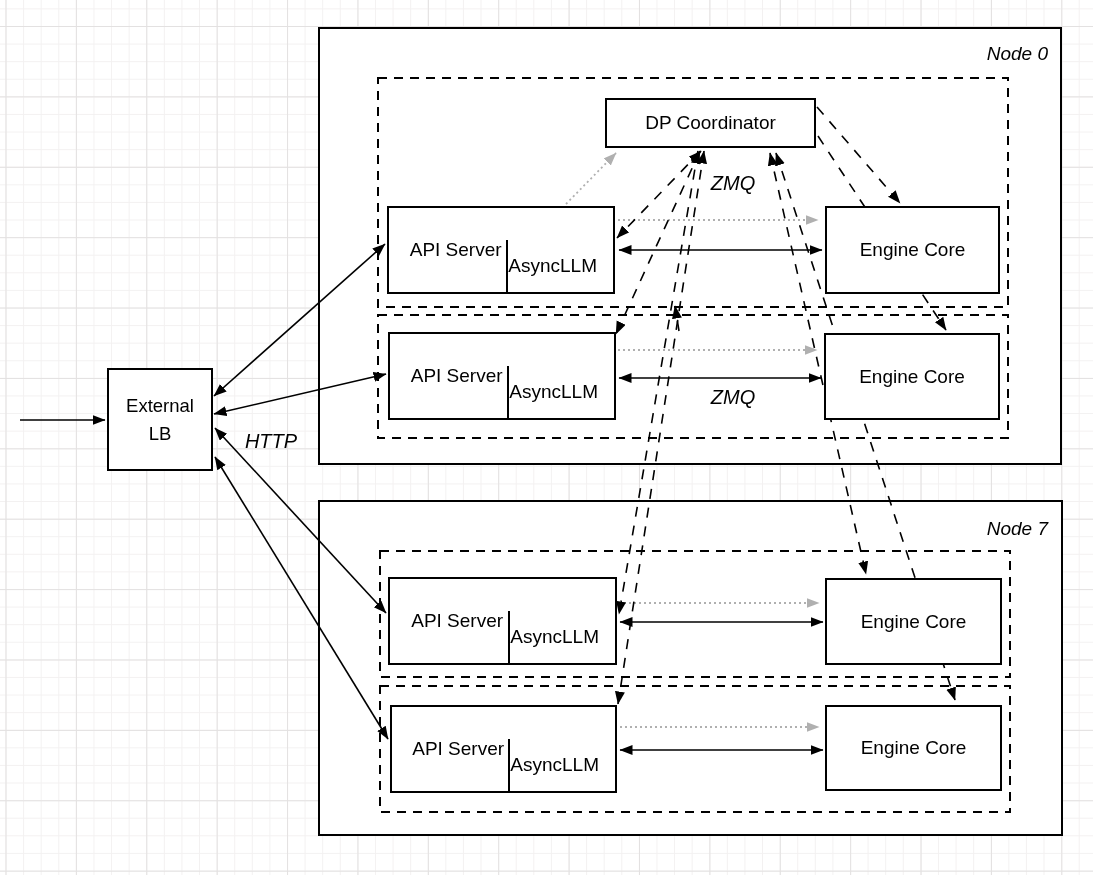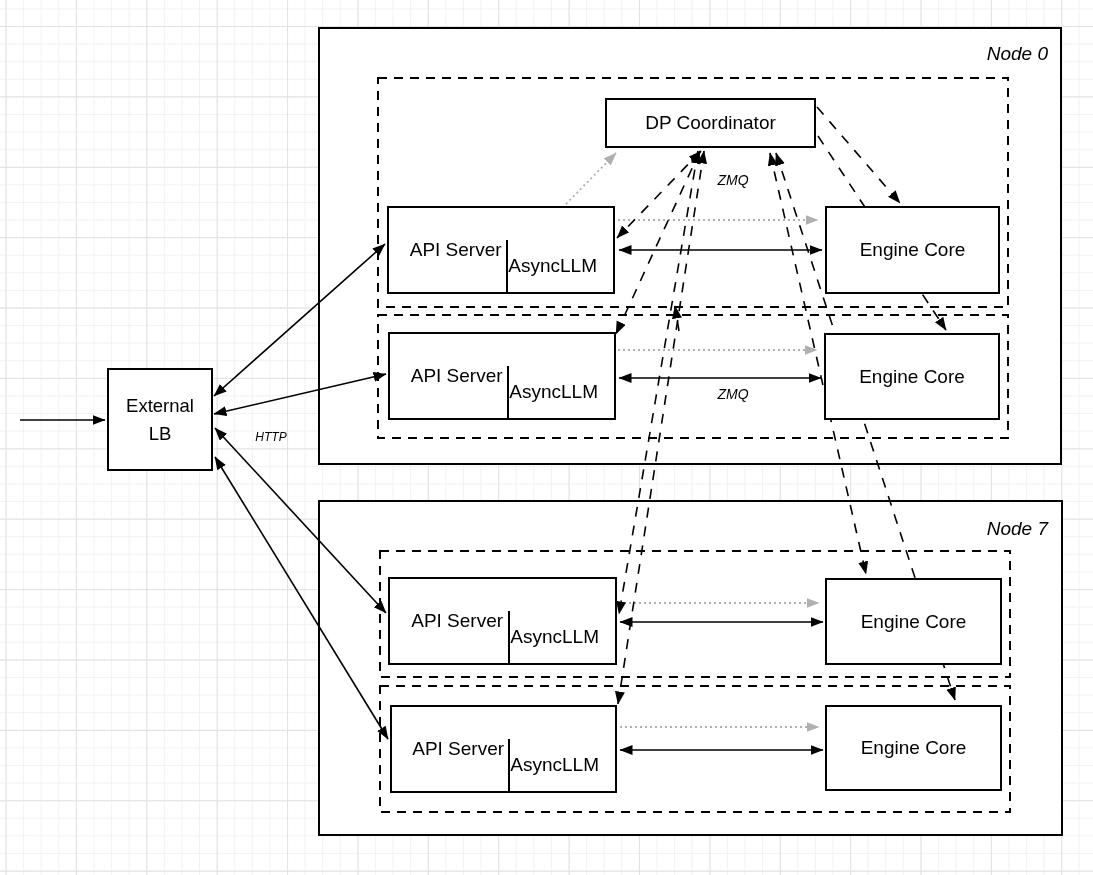--- a/index.html
+++ b/index.html
@@ -19,21 +19,21 @@
   #wires{position:absolute; left:0; top:0; z-index:3; pointer-events:none;}
   .box{position:absolute; background:#fff; border:2px solid #000; box-sizing:border-box;
        display:flex; align-items:center; justify-content:center;
        font-size:19px; line-height:1.25; z-index:4; text-align:center;}
   .duo{padding:16px;}
   .duo .cell{height:100%; display:flex; align-items:center; justify-content:center; box-sizing:border-box;}
   .duo .cell.c1{width:121px;}
   .duo .cell.c2{flex:1; border-left:2px solid #000;margin-top:31px;}
   .lbl{position:absolute; z-index:5; white-space:nowrap;font-style:italic;}
   .node-label{font-size:19px; width:100px; text-align:right;}
-  .edge-label{font-size:14px; width:56px; text-align:center;}
+  .edge-label{font-size:20px; width:56px; text-align:center;}
   .ext-lines{display:flex; flex-direction:column; line-height:28px;}
 </style>
 </head>
 <body>
 
 <div class="canvas">
 
   <div class="node" style="left:318px; top:27px; width:744px; height:438px;"></div>
   <div class="node" style="left:318px; top:500px; width:745px; height:336px;"></div>
 
@@ -143,15 +143,15 @@
     </div>
   </div>
   <div class="box" style="left:825px; top:705px; width:177px; height:86px;">
     <span>Engine Core</span>
   </div>
 
   <div class="lbl node-label" style="left:948px; top:43px;">Node 0</div>
   <div class="lbl node-label" style="left:948px; top:518px;">Node 7</div>
   <div class="lbl edge-label" style="left:705px; top:172px;">ZMQ</div>
   <div class="lbl edge-label" style="left:705px; top:386px;">ZMQ</div>
-  <div class="lbl edge-label" style="left:243px; top:430px; font-size:12px;">HTTP</div>
+  <div class="lbl edge-label" style="left:243px; top:430px; font-size:20px;">HTTP</div>
 
 </div>
 
 </body></html>

